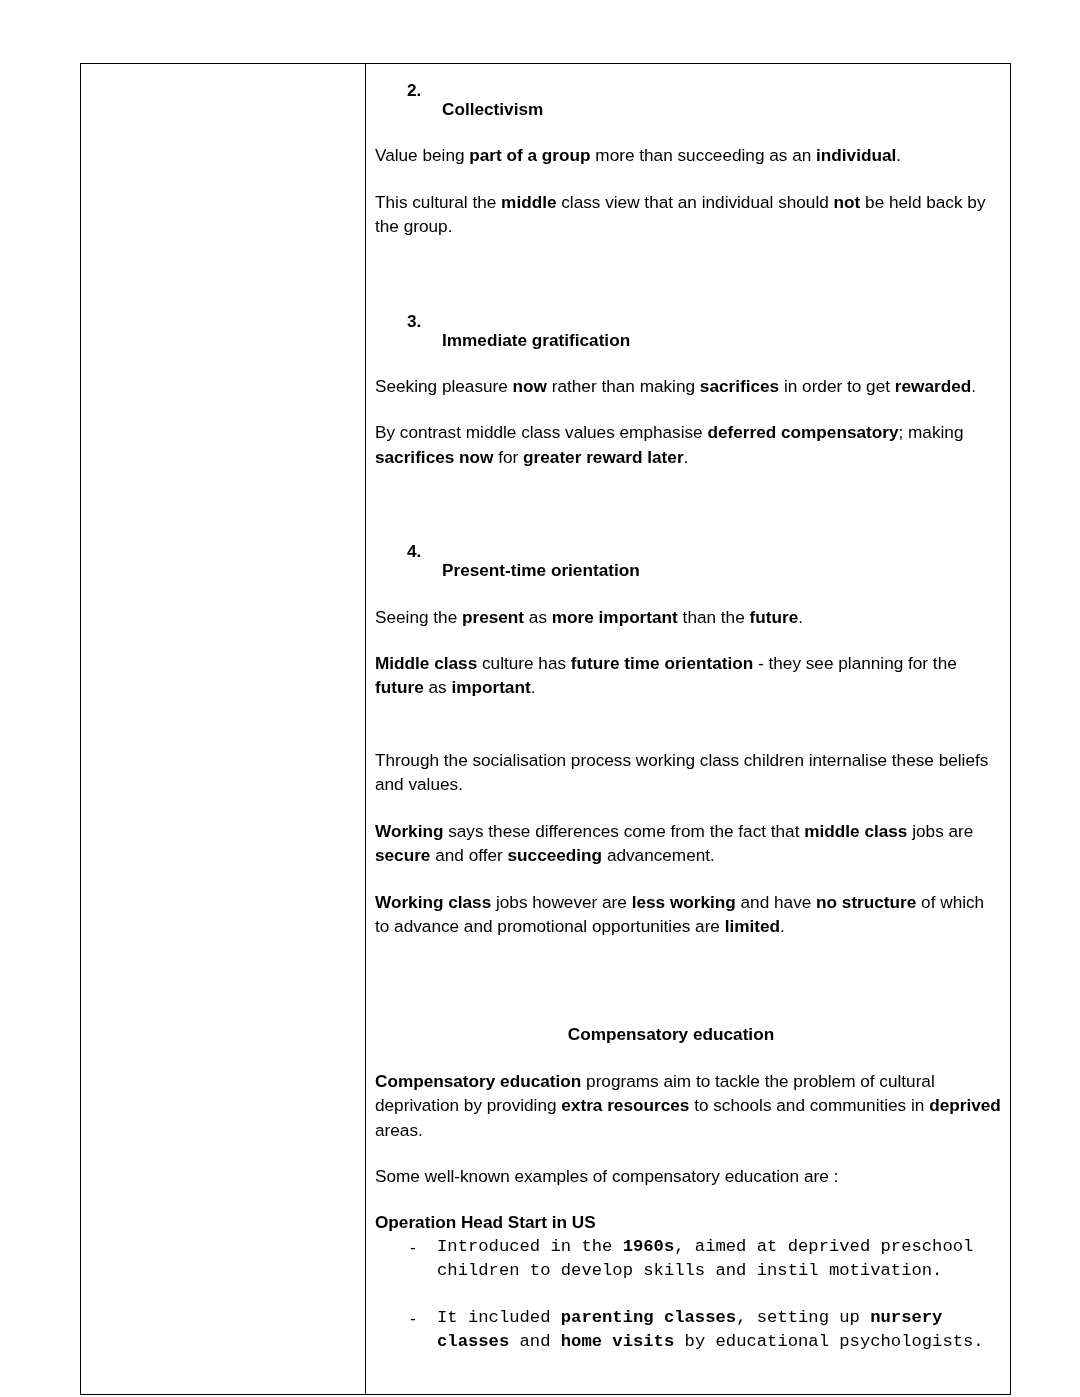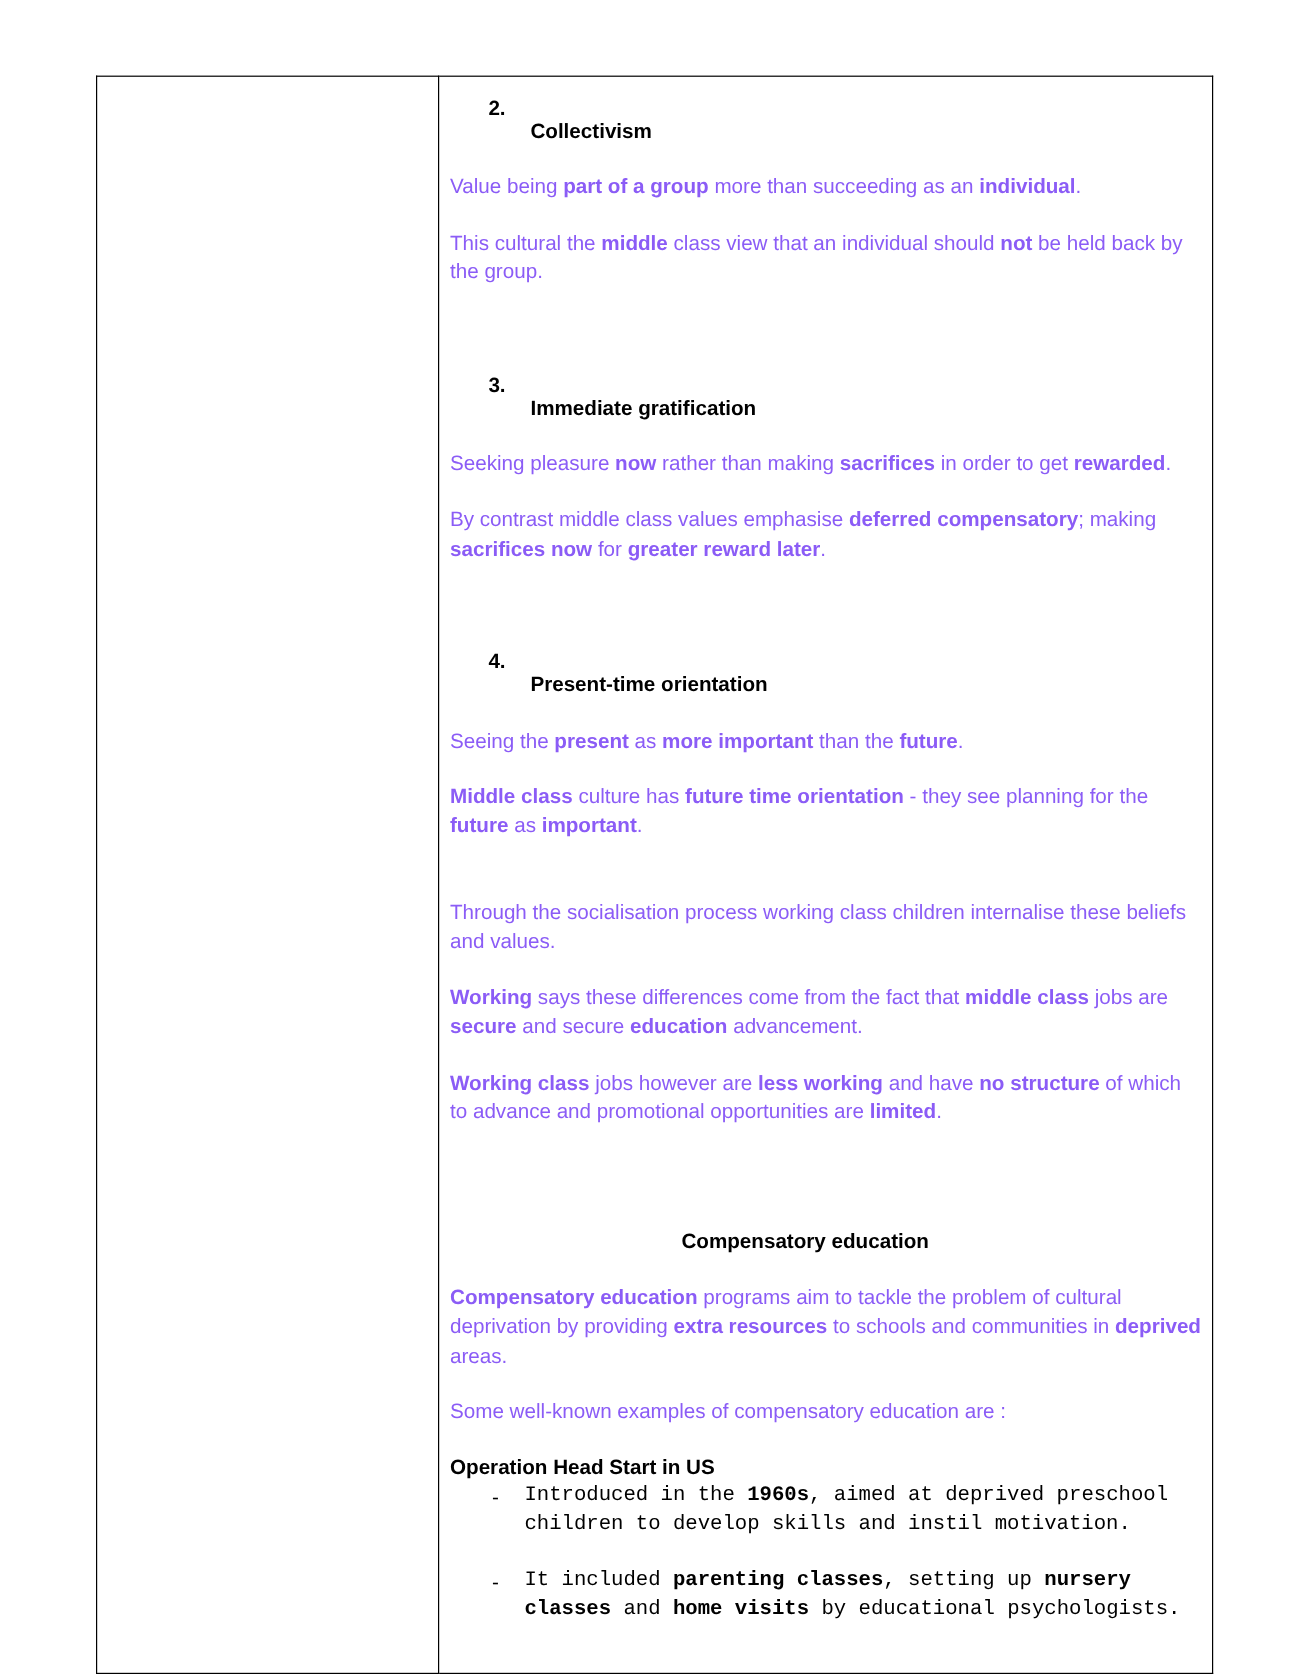--- a/index.html
+++ b/index.html
@@ -44,21 +44,21 @@
   .cell-inner {
     padding: 14px 9px 18px 9px;
     box-sizing: border-box;
   }
 
   
   p {
     margin: 0;
     font-size: 17.2px;
     line-height: 24.4px;
-    color: #8b5cf6;
+    color: #000000;
   }
   .para {
     margin-bottom: 22px;
   }
   .spacer-lg {
     height: 48px;
   }
   .spacer-xl {
     height: 62px;
   }
@@ -148,21 +148,21 @@
               <p class="para"><span>By contrast middle class values emphasise </span><b>deferred compensatory</b><span>; making </span><b>sacrifices now</b><span> for </span><b>greater reward later</b><span>.</span></p>
               <div class="spacer-lg"></div>
               <div class="num-heading">
                 <span class="num">4.</span>
                 <span class="htext">Present-time orientation</span>
               </div>
               <p class="para"><span>Seeing the </span><b>present</b><span> as </span><b>more important</b><span> than the </span><b>future</b><span>.</span></p>
               <p class="para"><b>Middle class</b><span> culture has </span><b>future time orientation</b><span> - they see planning for the </span><b>future</b><span> as </span><b>important</b><span>.</span></p>
               <div class="spacer-md"></div>
               <p class="para"><span>Through the socialisation process working class children internalise these beliefs and values.</span></p>
-              <p class="para"><b>Working</b><span> says these differences come from the fact that </span><b>middle class</b><span> jobs are </span><b>secure</b><span> and secure </span><b>education</b><span> advancement.</span></p>
+              <p class="para"><b>Working</b><span> says these differences come from the fact that </span><b>middle class</b><span> jobs are </span><b>secure</b><span> and offer </span><b>succeeding</b><span> advancement.</span></p>
               <p class="para"><b>Working class</b><span> jobs however are </span><b>less working</b><span> and have </span><b>no structure</b><span> of which to advance and promotional opportunities are </span><b>limited</b><span>.</span></p>
               <div class="spacer-xl"></div>
               <div class="center-heading">Compensatory education</div>
               <p class="para"><b>Compensatory education</b><span> programs aim to tackle the problem of cultural deprivation by providing </span><b>extra resources</b><span> to schools and communities in </span><b>deprived</b><span> areas.</span></p>
               <p class="para"><span>Some well-known examples of compensatory education are :</span></p>
               <div class="bold-heading">Operation Head Start in US</div>
               <div class="dash-item">
                 <span class="dash">-</span>
                 <span class="btext"><span>Introduced in the </span><b>1960s</b><span>, aimed at deprived preschool children to develop skills and instil motivation.</span></span>
               </div>

